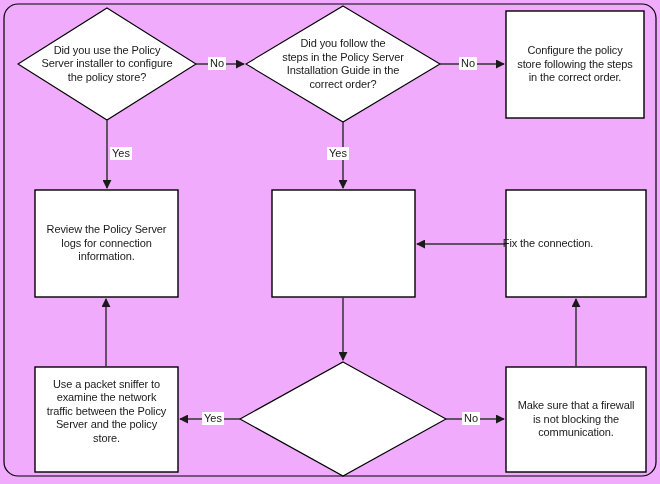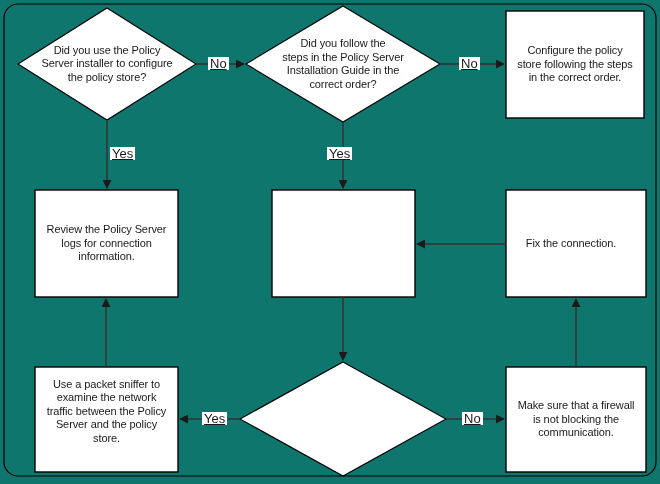--- a/index.html
+++ b/index.html
@@ -4,21 +4,21 @@
 <style>
   html, body {
     margin: 0;
     padding: 0;
     background: #ffffff;
   }
   #canvas {
     position: relative;
     width: 660px;
     height: 484px;
-    background: #0f766e;
+    background: #f0abfc;
     font-family: "Liberation Sans", sans-serif;
     overflow: hidden;
   }
   svg.layer {
     position: absolute;
     left: 0; top: 0;
     width: 660px;
     height: 484px;
   }
   .node-text {
@@ -32,27 +32,26 @@
     line-height: 13.5px;
     color: #1a1a1a;
     letter-spacing: -0.1px;
     box-sizing: border-box;
     pointer-events: none;
     white-space: pre-line;
   }
   .edge-label {
     position: absolute;
     font-family: "Liberation Sans", sans-serif;
-    font-size: 13px;
+    font-size: 11px;
     color: #1a1a1a;
     background: #ffffff;
     padding: 0 2px;
     line-height: 13px;
     white-space: nowrap;
-    text-decoration: underline;
   }
   .box-shape {
     fill: #ffffff;
     stroke: #000000;
     stroke-width: 1.4;
   }
   .diamond-shape {
     fill: #ffffff;
     stroke: #000000;
     stroke-width: 1.1;
@@ -132,21 +131,21 @@
 
   <div class="node-text" style="left:509px; top:14px; width:132px; height:101px;">Configure the policy
 store following the steps
 in the correct order.</div>
 
   <div class="node-text" style="left:38px; top:193px; width:137px; height:101px;">Review the Policy Server
 logs for connection
 information.</div>
 
 
-  <div class="node-text" style="left:504px; top:193px; width:134px; height:101px;">Fix the connection.</div>
+  <div class="node-text" style="left:481px; top:193px; width:134px; height:101px;">Fix the connection.</div>
 
   <div class="node-text" style="left:38px; top:362px; width:137px; height:99px;">Use a packet sniffer to
 examine the network
 traffic between the Policy
 Server and the policy
 store.</div>
 
 
   <div class="node-text" style="left:509px; top:370px; width:134px; height:99px;">Make sure that a firewall
 is not blocking the

